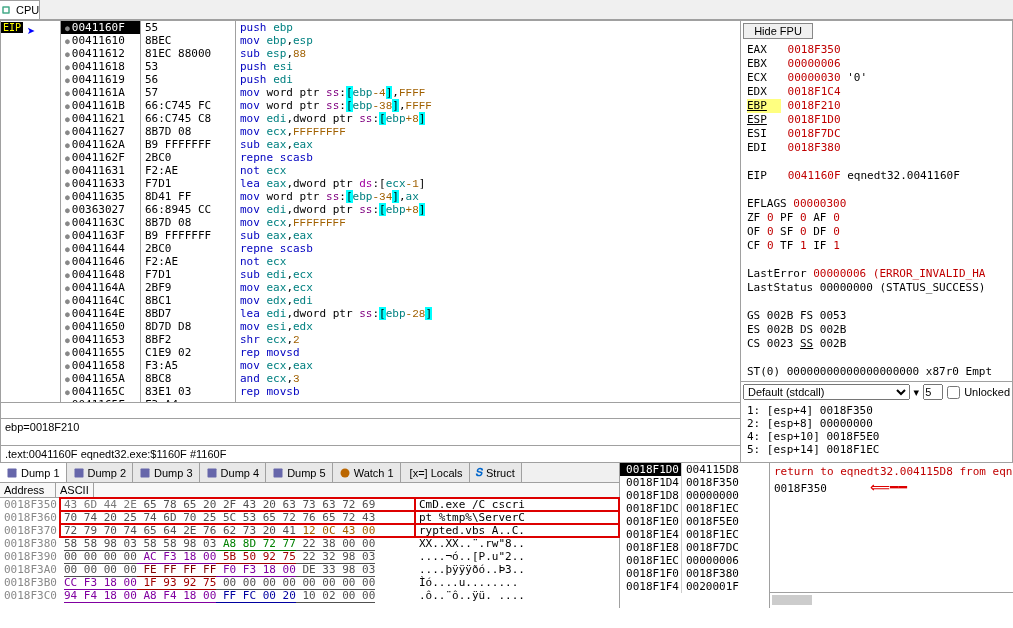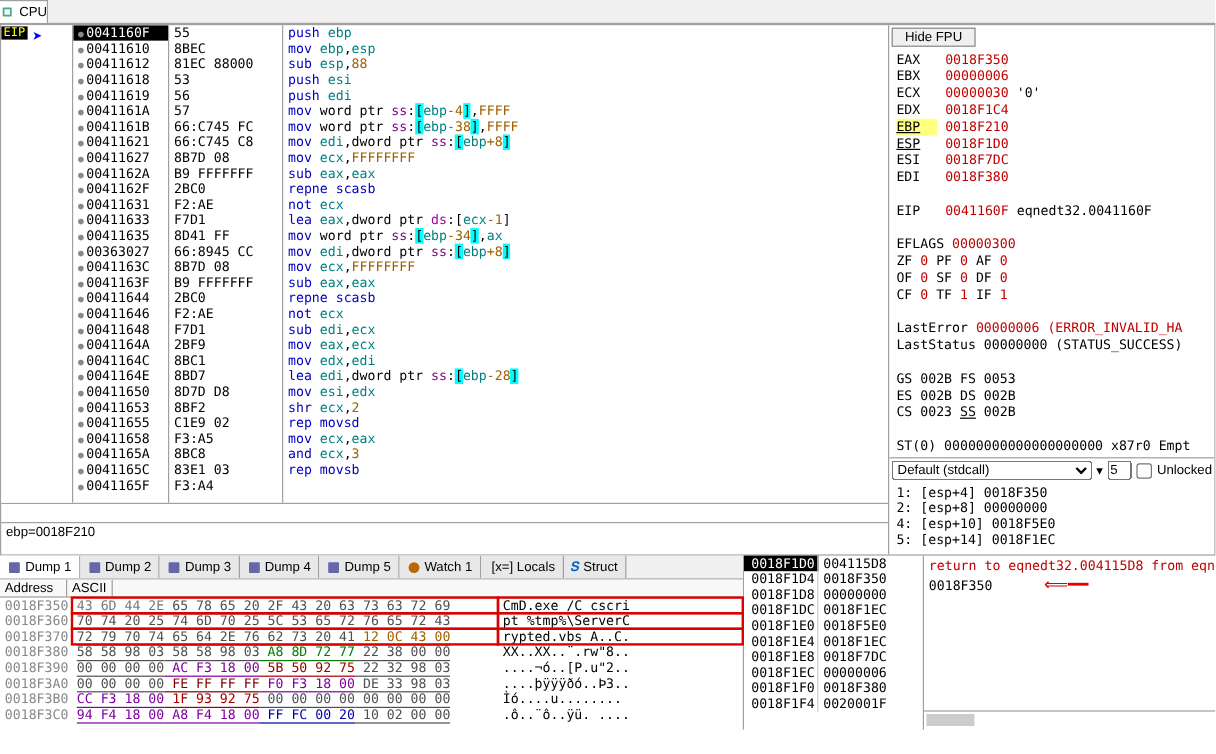--- a/index.html
+++ b/index.html
@@ -18,21 +18,21 @@
   .addr-col div.cur { background: #000; color: #fff; }
   .addr-col .dot::before { content: "●"; color: #888; margin-right: 2px; font-size: 8px; }
   .bytes-col { width: 95px; border-right: 1px solid #a0a0a0; }
   .bytes-col div { padding: 0 4px; line-height: 13px; height: 13px; white-space: nowrap; overflow: hidden; }
   .asm-col { flex: 1; }
   .asm-col div { padding: 0 4px; line-height: 13px; height: 13px; white-space: pre; }
   .mn { color: #0000c0; }
   .rg { color: #008080; }
   .sg { color: #800080; }
   .sg2 { color: #a000a0; }
-  .num { color: #a06000; }
+  .num { color: #a06000; font-family: Liberation Mono, monospace; }
   .br { background: #00ffff; color: #000; }
   .scroll-x { overflow-x: auto; white-space: nowrap; height: 16px; border-top: 1px solid #a0a0a0; }
   .infoline { padding: 2px 4px; border-top: 1px solid #a0a0a0; font-family: Tahoma, sans-serif; font-size: 11px; }
   .right { flex: 1; display: flex; flex-direction: column; overflow: hidden; }
   .fpu-btn { margin: 2px; padding: 1px 4px; width: 70px; border: 1px solid #888; background: #f0f0f0; font-family: Tahoma, sans-serif; font-size: 11px; text-align: center; cursor: pointer; }
   .regs { flex: 1; overflow: hidden; padding: 2px 6px; line-height: 14px; }
   .regs .rname { display: inline-block; width: 34px; white-space: pre; }
   .red { color: #c00000; }
   .u { text-decoration: underline; }
   .hl-esp { background: #ffff80; }
@@ -189,20 +189,21 @@
           <div><span class="mn">mov</span> <span class="rg">ecx</span><span>,</span><span class="rg">eax</span></div>
           <div><span class="mn">and</span> <span class="rg">ecx</span><span>,</span><span class="num">3</span></div>
           <div><span class="mn">rep</span> <span class="mn">movsb</span></div>
         </div>
     </div>
     <div class="scroll-x">
         <div style="width:200%"> </div>
       </div>
     <div class="infoline">ebp=0018F210</div>
     <div style="height:10px"></div>
+    <div class="infoline">.text:0041160F eqnedt32.exe:$1160F #1160F</div>
   </div>
   <div class="right">
     <div class="fpu-btn">Hide FPU</div>
     <div class="regs" id="regs"><div><span class="rname">EAX</span><span class="red">  0018F350</span></div><div><span class="rname">EBX</span><span class="red">  00000006</span></div><div><span class="rname">ECX</span><span class="red">  00000030</span><span>     '0'</span></div><div><span class="rname">EDX</span><span class="red">  0018F1C4</span></div><div><span class="rname u hl-esp">EBP</span><span class="red">  0018F210</span></div><div><span class="rname u">ESP</span><span class="red">  0018F1D0</span></div><div><span class="rname">ESI</span><span class="red">  0018F7DC</span></div><div><span class="rname">EDI</span><span class="red">  0018F380</span></div><br><div><span class="rname">EIP</span>  <span class="red">0041160F</span>     eqnedt32.0041160F</div><br><div>EFLAGS   <span class="red">00000300</span></div><div>ZF <span class="red">0</span>  PF <span class="red">0</span>  AF <span class="red">0</span></div><div>OF <span class="red">0</span>  SF <span class="red">0</span>  DF <span class="red">0</span></div><div>CF <span class="red">0</span>  TF <span class="red">1</span>  IF <span class="red">1</span></div><br><div>LastError  <span class="red">00000006 (ERROR_INVALID_HA</span></div><div>LastStatus 00000000 (STATUS_SUCCESS)</div><br><div>GS 002B   FS 0053</div><div>ES 002B   DS 002B</div><div>CS 0023   <span class="u">SS</span> 002B</div><br><div>ST(0) 00000000000000000000 x87r0 Empt</div><div>ST(1) 00000000000000000000 x87r1 Empt</div></div>
     <div class="callconv">
       <select><option>Default (stdcall)</option></select>
       <span>▾</span>
       <input type="text" value="5" style="">
       <input type="checkbox" style="">
       <span>Unlocked</span>

